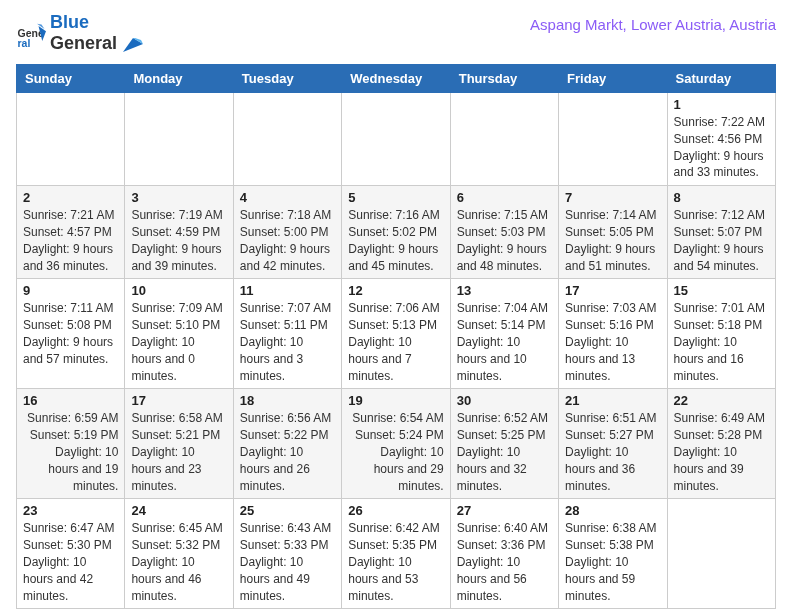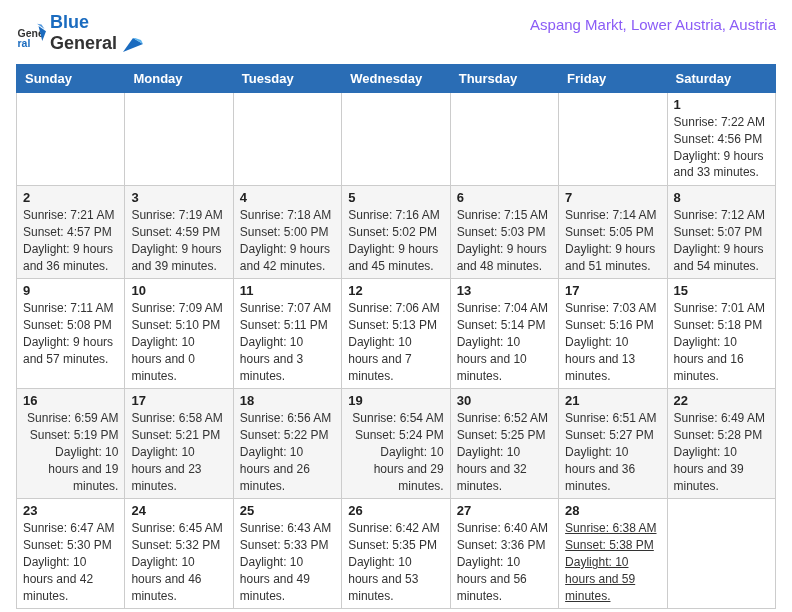--- a/index.html
+++ b/index.html
@@ -296,20 +296,20 @@
 Daylight: 10 hours and 53 minutes.</div>
         </td>
         <td>
           <div class="day-number">27</div>
           <div class="day-info" style="white-space: pre-line;">Sunrise: 6:40 AM
 Sunset: 3:36 PM
 Daylight: 10 hours and 56 minutes.</div>
         </td>
         <td>
           <div class="day-number">28</div>
-          <div class="day-info" style="white-space: pre-line; text-decoration: underline;">Sunrise: 6:38 AM
+          <div class="day-info" style="white-space: pre-line;">Sunrise: 6:38 AM
 Sunset: 5:38 PM
 Daylight: 10 hours and 59 minutes.</div>
         </td>
         <td class="empty-cell"></td>
       </tr>
     </tbody>
 </table>
 
 </body></html>

